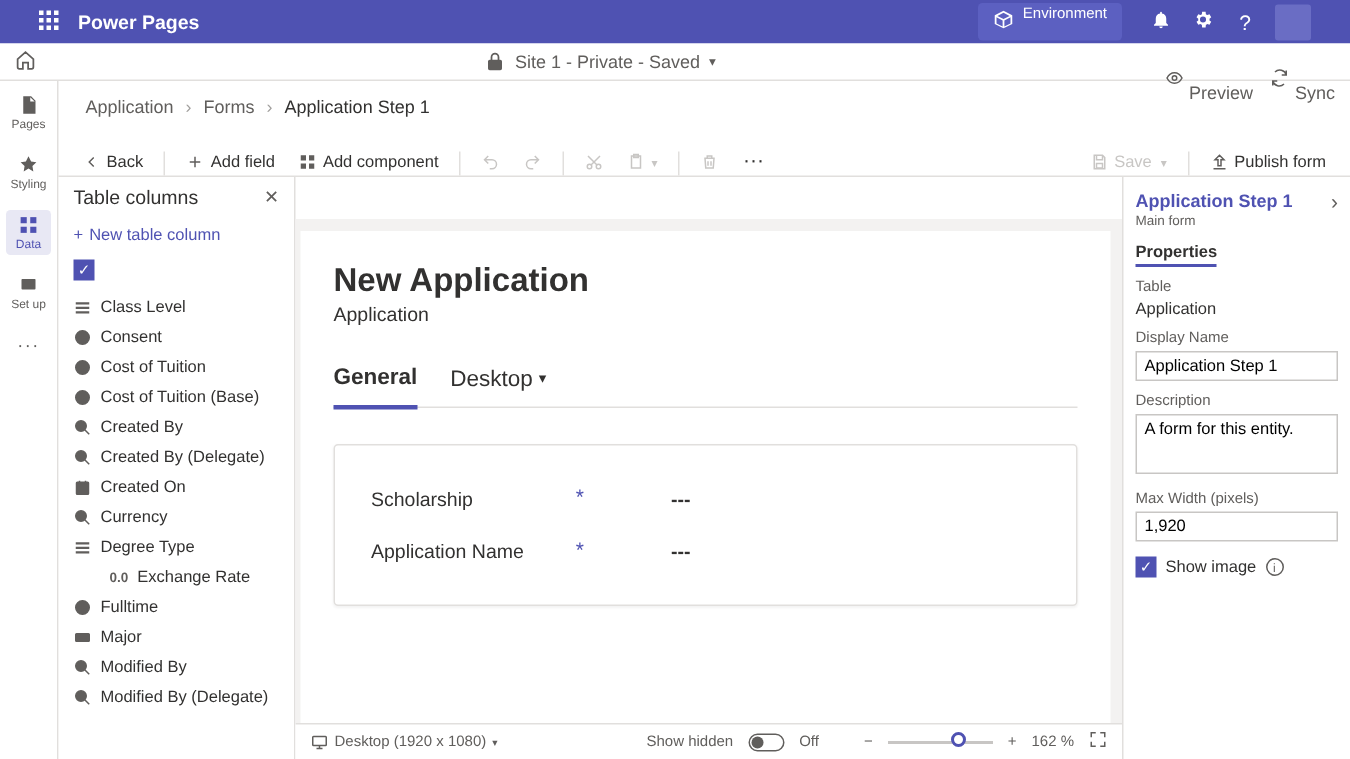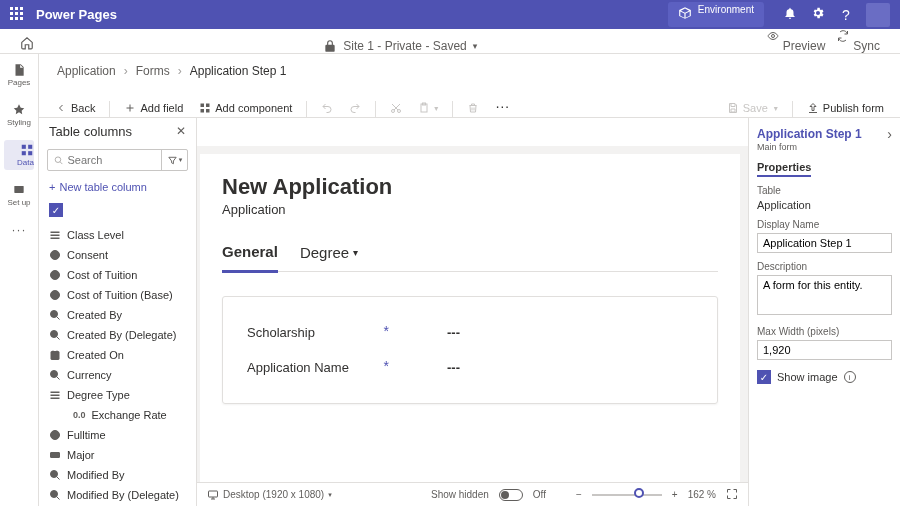--- a/index.html
+++ b/index.html
@@ -1,35 +1,35 @@
 <!DOCTYPE html>
 <html><head>
 <meta charset="utf-8">
 <style>
 * { box-sizing: border-box; margin: 0; padding: 0; font-family: "Segoe UI", Arial, sans-serif; }
 body { width: 900px; height: 506px; overflow: hidden; background: #fff; font-size: 12px; color: #323130; }
-.topbar { height: 29px; background: #4f52b2; color: #fff; display: flex; align-items: center; padding: 0 10px; }
+.topbar { height: 29px; background: #4f52b2; color: #fff; display: flex; align-items: center; padding: 0 26px; }
 .topbar .waffle { width: 16px; height: 16px; margin-right: 10px; display: grid; grid-template-columns: repeat(3,3px); grid-template-rows: repeat(3,3px); gap: 2px; }
 .topbar .waffle span { background: #fff; }
 .topbar .title { font-size: 13px; font-weight: 600; flex: 1 0 auto; }
 .topbar .env { display: flex; align-items: center; gap: 6px; background: #5c60c1; padding: 3px 10px; border-radius: 3px; margin-right: 12px; }
 .topbar .env .envicon svg { width: 14px; height: 14px; fill: #fff; }
 .topbar .env .envtext { display: flex; flex-direction: column; line-height: 1; font-size: 10px; }
 .topbar .iconbtn { width: 28px; text-align: center; font-size: 14px; cursor: pointer; }
 .topbar .avatar { width: 24px; height: 24px; border-radius: 2px; background: #6a6dc4; margin-left: 6px; }
-.subhead { height: 25px; border-bottom: 1px solid #e1dfdd; display: flex; align-items: flex-end; padding: 0 20px; background: #fff; }
+.subhead { height: 25px; border-bottom: 1px solid #e1dfdd; display: flex; align-items: center; padding: 0 10px; background: #fff; }
 .subhead .home { color: #605e5c; font-size: 14px; }
 .subhead .center { flex: 1; display: flex; justify-content: center; align-items: center; gap: 6px; color: #605e5c; }
 .subhead .center svg { width: 14px; height: 14px; fill: #605e5c; }
 .subhead .right { display: flex; gap: 12px; color: #605e5c; }
 .subhead .right span { cursor: pointer; display: flex; align-items: center; gap: 4px; margin-top: 21px; }
 .body { display: flex; height: 452px; }
 .leftnav { width: 39px; border-right: 1px solid #e1dfdd; display: flex; flex-direction: column; align-items: center; padding-top: 6px; gap: 10px; background: #fff; }
 .leftnav .nitem { width: 30px; display: flex; flex-direction: column; align-items: center; gap: 1px; color: #605e5c; cursor: pointer; font-size: 8px; padding: 3px 0; border-radius: 3px; }
-.leftnav .nitem.active { background: #e8e8f4; color: #4f52b2; align-items: flex-end; }
+.leftnav .nitem.active { background: #e8e8f4; color: #4f52b2; }
 .leftnav .nitem svg { width: 14px; height: 14px; fill: currentColor; }
 .main { flex: 1; display: flex; flex-direction: column; }
 .crumbs { height: 34px; display: flex; align-items: center; padding: 0 18px; gap: 8px; color: #605e5c; }
 .crumbs .sep { color: #a19f9d; }
 .crumbs .cur { color: #323130; }
 .cmdbar { height: 30px; border-bottom: 1px solid #e1dfdd; display: flex; align-items: flex-end; padding: 0 10px; gap: 4px; color: #323130; }
 .cmdbar .btn { display: flex; align-items: center; gap: 4px; padding: 3px 6px; cursor: pointer; border-radius: 2px; font-size: 11px; }
 .cmdbar .btn svg { width: 12px; height: 12px; fill: #605e5c; }
 .cmdbar .sep { width: 1px; height: 16px; background: #e1dfdd; margin: 0 4px; }
 .cmdbar .disabled { color: #c8c6c4; }
@@ -267,35 +267,20 @@
         </div>
     </div>
 
     <div class="workspace">
 
       <div class="colpanel">
         <div class="phead">
           <span>Table columns</span>
           <span class="x">✕</span>
         </div>
-        <div class="search">
-          <div class="sbox">
-            <svg width="11" height="11" viewBox="0 0 24 24" fill="none" stroke="#a19f9d" stroke-width="2">
-                <circle cx="10" cy="10" r="7"></circle>
-                <path d="M21 21l-6-6"></path>
-              </svg>
-            <input placeholder="Search" style="">
-          </div>
-          <div class="filter">
-              <svg width="11" height="11" viewBox="0 0 24 24" fill="none" stroke="#605e5c" stroke-width="2">
-                <path d="M4 5h16l-6 8v6l-4-2v-4L4 5z"></path>
-              </svg>
-              <span style="font-size:7px;margin-left:1px;">▾</span>
-            </div>
-        </div>
         <div class="newcol">+ <span>New table column</span></div>
         <div class="chk">
           <span class="box">✓</span>
         </div>
         <div class="list" id="collist">
             <div class="citem">
               <svg class="ico" viewBox="0 0 24 24">
                 <rect x="3" y="5" width="18" height="3"></rect>
                 <rect x="3" y="11" width="18" height="3"></rect>
                 <rect x="3" y="17" width="18" height="3"></rect>
@@ -397,21 +382,21 @@
       <div class="canvas">
         <div class="canvasScroll">
           <div class="formcard">
             <h1>New Application</h1>
             <div class="sub">Application</div>
             <div class="tabs">
               <div class="tab active">
                   <span>General</span>
                 </div>
               <div class="tab">
-                  <span>Degree</span> 
+                  <span>Desktop</span> 
                   <span style="font-size:10px;">▾</span>
                 </div>
             </div>
             <div class="section">
               <div class="frow">
                 <div class="flabel"><span>Scholarship</span><span class="req">*</span></div>
                 <div class="fval">---</div>
               </div>
               <div class="frow">
                 <div class="flabel"><span>Application Name</span><span class="req">*</span></div>

